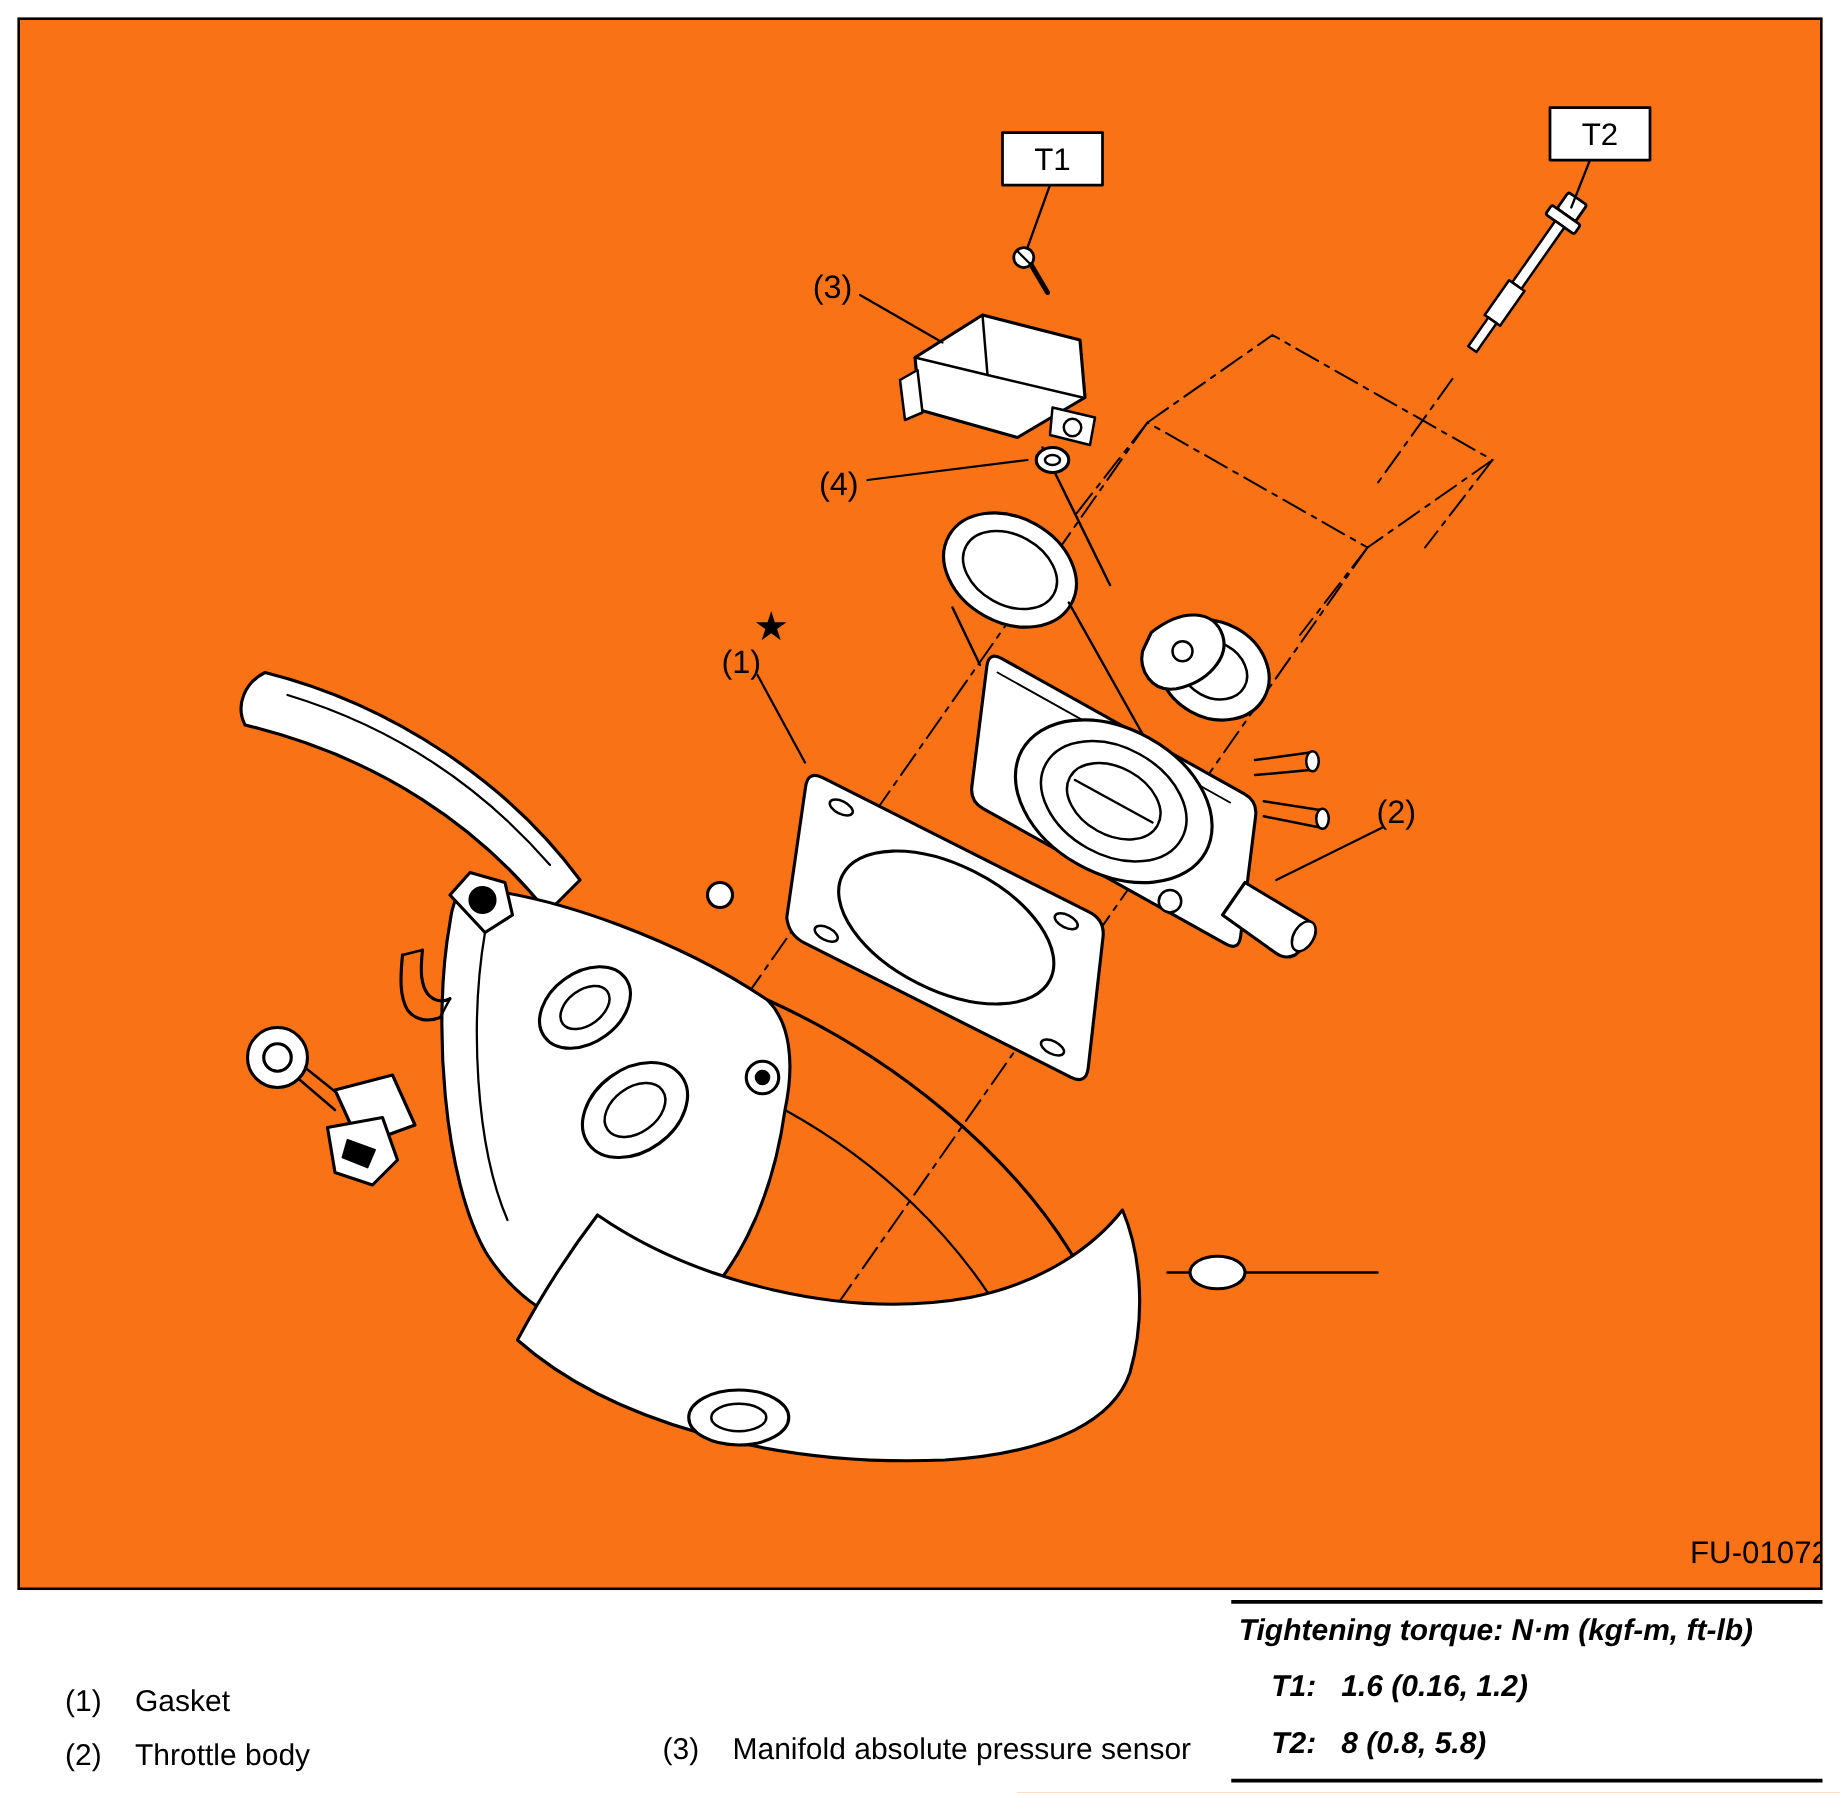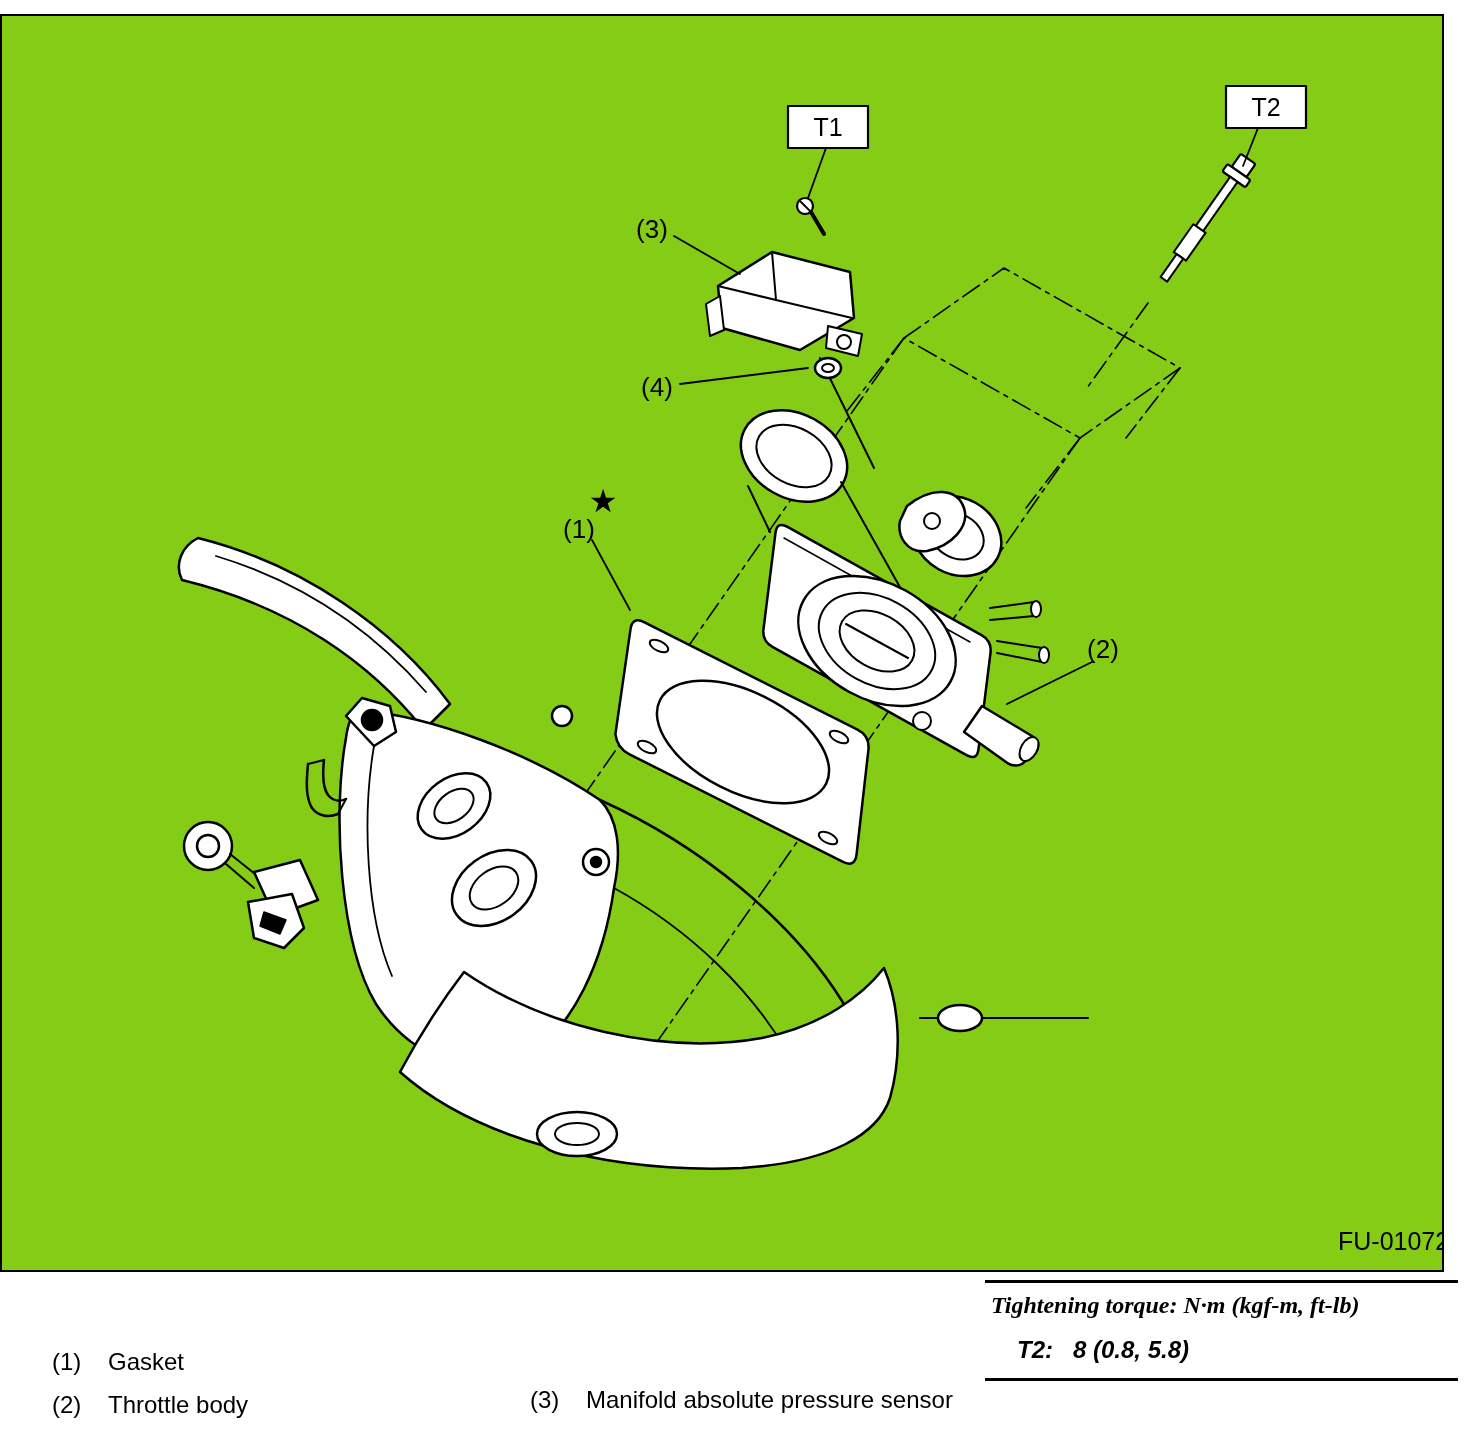--- a/index.html
+++ b/index.html
@@ -2,43 +2,43 @@
 <html><head>
 <meta charset="utf-8">
 <style>
   html,body{margin:0;padding:0;background:#ffffff;}
   body{
     width:1472px;height:1434px;position:relative;
     font-family:"Liberation Sans",sans-serif;color:#000;
     overflow:hidden;
   }
   .frame{
-    position:absolute;left:0;top:14px;width:1444px;height:1258px;
-    border:2px solid #000;box-sizing:border-box;background:#84cc16;
+    position:absolute;left:14px;top:14px;width:1444px;height:1258px;
+    border:2px solid #000;box-sizing:border-box;background:#f97316;
   }
   .frame svg{display:block;width:100%;height:100%;}
   svg text{font-family:"Liberation Sans",sans-serif;fill:#000;}
   .callout-text{font-size:26px;}
   .boxlabel-text{font-size:25px;}
   .figid-text{font-size:25px;}
   .star-text{font-size:32px;}
 
   .legend-col{position:absolute;top:1350px;font-size:24px;}
   .legend-col-1{left:52px;width:440px;}
   .legend-col-2{left:530px;width:450px;margin-top:38px;}
   .legend-item{line-height:24px;margin-bottom:19px;white-space:nowrap;}
   .lnum{display:inline-block;width:56px;}
 
   .torque{
     position:absolute;left:985px;top:1280px;width:473px;box-sizing:border-box;
     border-top:3px solid #000;border-bottom:3px solid #000;
     padding:8px 0 14px 6px;
     font-weight:bold;font-style:italic;font-size:24px;
   }
-  .torque-title{line-height:28px;font-family:Liberation Serif, serif;}
+  .torque-title{line-height:28px;}
   .torque-row{margin-top:17px;padding-left:26px;line-height:28px;white-space:nowrap;}
   .torque-id{display:inline-block;width:56px;}
 </style>
 </head>
 <body>
 
 <div class="frame">
   <svg viewBox="0 0 1440 1254" stroke-linecap="round" stroke-linejoin="round">
 
     <g stroke="#000" stroke-width="1.6" fill="none" stroke-dasharray="20 6 4 6">
@@ -189,15 +189,18 @@
 </div>
 <div class="legend-col legend-col-2">
   <div class="legend-item">
     <span class="lnum">(3)</span><span class="ltext">Manifold absolute pressure sensor</span>
   </div>
 </div>
 
 <div class="torque">
   <div class="torque-title">Tightening torque: N·m (kgf-m, ft-lb)</div>
   <div class="torque-row">
+    <span class="torque-id">T1:</span><span>1.6 (0.16, 1.2)</span>
+  </div>
+  <div class="torque-row">
     <span class="torque-id">T2:</span><span>8 (0.8, 5.8)</span>
   </div>
 </div>
 
 </body></html>

